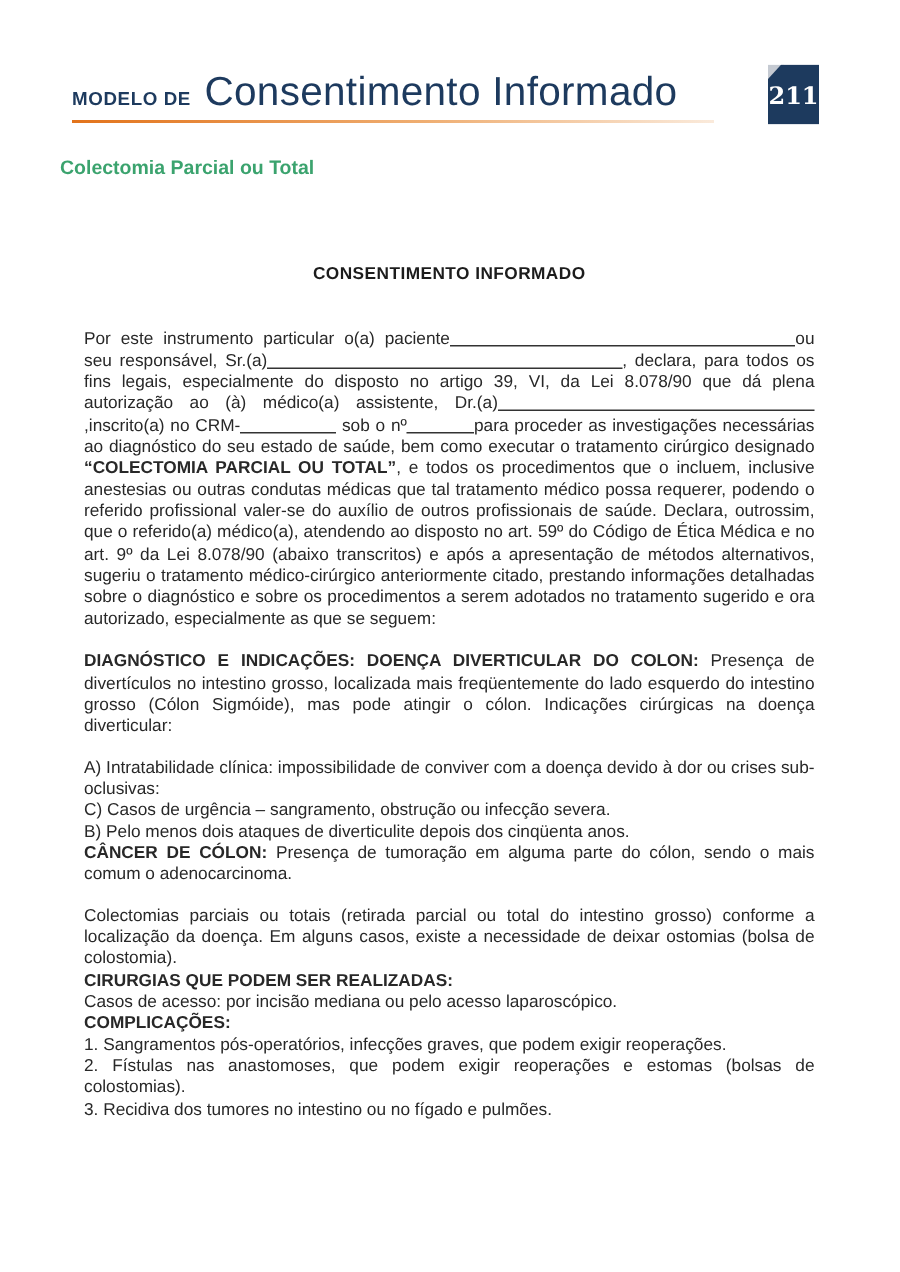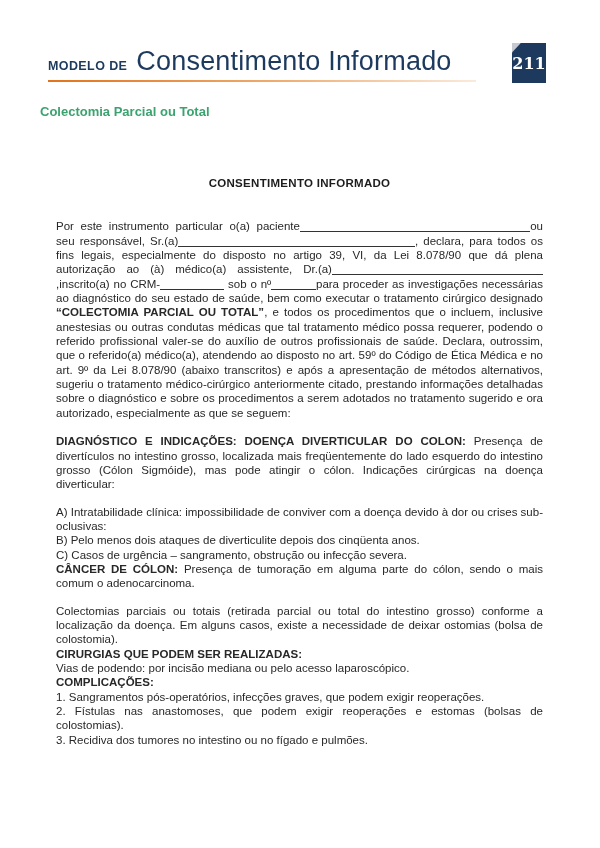--- a/index.html
+++ b/index.html
@@ -95,29 +95,29 @@
   <main class="content">
 
     <h3 class="doc-title">CONSENTIMENTO INFORMADO</h3>
 
     <p class="para"><span>Por este instrumento particular o(a) paciente</span><span class="blank" style="width: 36ch;"></span><span>ou seu responsável, Sr.(a)</span><span class="blank" style="width: 37ch;"></span><span>, declara, para todos os fins legais, especialmente do disposto no artigo 39, VI, da Lei 8.078/90 que dá plena autorização ao (à) médico(a) assistente, Dr.(a)</span><span class="blank" style="width: 33ch;"></span><span>,inscrito(a) no CRM-</span><span class="blank" style="width: 10ch;"></span><span> sob o nº</span><span class="blank" style="width: 7ch;"></span><span>para proceder as investigações necessárias ao diagnóstico do seu estado de saúde, bem como executar o tratamento cirúrgico designado </span><span class="b">“COLECTOMIA PARCIAL OU TOTAL”</span><span>, e todos os procedimentos que o incluem, inclusive anestesias ou outras condutas médicas que tal tratamento médico possa requerer, podendo o referido profissional valer-se do auxílio de outros profissionais de saúde. Declara, outrossim, que o referido(a) médico(a), atendendo ao disposto no art. 59º do Código de Ética Médica e no art. 9º da Lei 8.078/90 (abaixo transcritos) e após a apresentação de métodos alternativos, sugeriu o tratamento médico-cirúrgico anteriormente citado, prestando informações detalhadas sobre o diagnóstico e sobre os procedimentos a serem adotados no tratamento sugerido e ora autorizado, especialmente as que se seguem:</span></p>
 
     <p class="para sec-diagnosis"><span class="b">DIAGNÓSTICO E INDICAÇÕES: DOENÇA DIVERTICULAR DO COLON: </span><span>Presença de divertículos no intestino grosso, localizada mais freqüentemente do lado esquerdo do intestino grosso (Cólon Sigmóide), mas pode atingir o cólon. Indicações cirúrgicas na doença diverticular:</span></p>
 
     <div class="clauses">
         <p class="para"><span>A) Intratabilidade clínica: impossibilidade de conviver com a doença devido à dor ou crises sub-oclusivas:</span></p>
+        <p class="para"><span>C) Casos de urgência – sangramento, obstrução ou infecção severa.</span></p>
         <p class="para"><span>B) Pelo menos dois ataques de diverticulite depois dos cinqüenta anos.</span></p>
-        <p class="para"><span>C) Casos de urgência – sangramento, obstrução ou infecção severa.</span></p>
         <p class="para"><span class="b">CÂNCER DE CÓLON: </span><span>Presença de tumoração em alguma parte do cólon, sendo o mais comum o adenocarcinoma.</span></p>
       </div>
 
     <section class="sec-surgeries">
       <p class="para">Colectomias parciais ou totais (retirada parcial ou total do intestino grosso) conforme a localização da doença. Em alguns casos, existe a necessidade de deixar ostomias (bolsa de colostomia).</p>
       <p class="para bold">CIRURGIAS QUE PODEM SER REALIZADAS:</p>
-      <p class="para">Vias de podendo: por incisão mediana ou pelo acesso laparoscópico.</p>
+      <p class="para">Casos de acesso: por incisão mediana ou pelo acesso laparoscópico.</p>
     </section>
 
     <section class="sec-complications">
       <p class="para bold">COMPLICAÇÕES:</p>
       <div>
           <p class="para">1. Sangramentos pós-operatórios, infecções graves, que podem exigir reoperações.</p>
           <p class="para">2. Fístulas nas anastomoses, que podem exigir reoperações e estomas (bolsas de colostomias).</p>
           <p class="para">3. Recidiva dos tumores no intestino ou no fígado e pulmões.</p>
         </div>
     </section>

